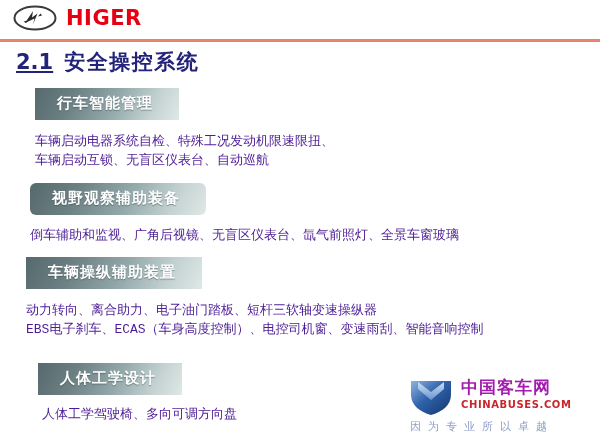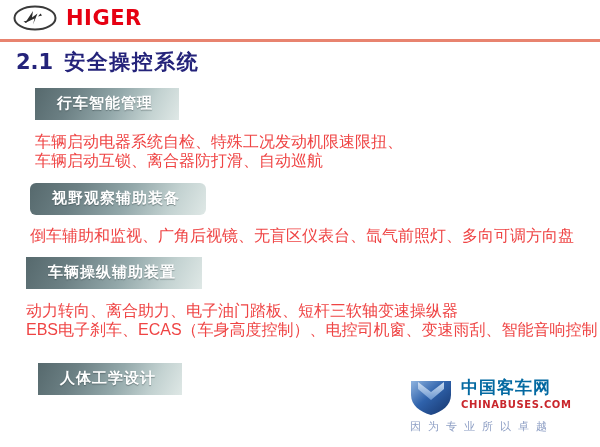--- a/index.html
+++ b/index.html
@@ -54,21 +54,21 @@
   
   .slide-title {
     position: absolute;
     left: 16px; top: 48px;
     color: #24237a;
     font-size: 21px;
     font-weight: bold;
     font-family: "DejaVu Sans", "Liberation Sans", sans-serif;
     white-space: nowrap;
   }
-  .slide-title .num { letter-spacing: 0px; }
+  .slide-title .num { letter-spacing: 0px; text-decoration: underline; }
   .slide-title .txt { margin-left: 11px; letter-spacing: 1.5px; }
 
   
   .content {
     position: absolute;
     left: 0; top: 88px;
     width: 600px;
   }
   .block { position: relative; }
 
@@ -79,23 +79,23 @@
     font-weight: bold;
     font-family: "DejaVu Sans", "Liberation Sans", sans-serif;
     letter-spacing: 1px;
     background: linear-gradient(115deg, #56696d 0%, #6c8084 26%, #93a8aa 55%, #c3d2d1 80%, #dfe8e6 100%);
     padding: 6px 26px 7px 22px;
     text-shadow: 0 1px 1px rgba(40,55,58,0.45);
     white-space: nowrap;
   }
 
   .block-body {
-    color: #ef4444;
-    font-size: 16px;
-    font-family: Liberation Sans, sans-serif;
+    color: #4c1d95;
+    font-size: 13px;
+    font-family: Liberation Mono, monospace;
     line-height: 19px;
     white-space: nowrap;
   }
 
   
   .b1 .block-header { margin-left: 35px; }
   .b1 .block-body   { margin: 12px 0 0 35px; }
 
   .b2 .block-header { margin-left: 30px; margin-top: 13px; border-radius: 6px; }
   .b2 .block-body   { margin: 11px 0 0 30px; }
@@ -115,21 +115,21 @@
     width: 176px;
     height: 66px;
   }
   .wm-top {
     display: flex;
     align-items: flex-start;
   }
   .wm-shield { width: 46px; height: 40px; display: block; }
   .wm-texts { margin-left: 7px; padding-top: 2px; }
   .wm-cn {
-    color: #0369a1;
+    color: #a21caf;
     font-size: 17px;
     font-weight: bold;
     letter-spacing: 1px;
     line-height: 19px;
     font-family: "DejaVu Sans", "Liberation Sans", sans-serif;
     white-space: nowrap;
   }
   .wm-en {
     color: #c9262c;
     font-size: 10px;
@@ -169,41 +169,44 @@
 <div class="slide-title">
   <span class="num">2.1</span><span class="txt">安全操控系统</span>
 </div>
 
 <div class="content">
 
   <div class="block b1">
     <div class="block-header">行车智能管理</div>
     <div class="block-body">
       <span class="line">车辆启动电器系统自检、特殊工况发动机限速限扭、</span>
-      <span class="line">车辆启动互锁、离合器防打滑、自动巡航</span>
+      <span class="line">车辆启动互锁、无盲区仪表台、自动巡航</span>
     </div>
   </div>
 
   <div class="block b2">
     <div class="block-header">视野观察辅助装备</div>
     <div class="block-body">
-      <span class="line">倒车辅助和监视、广角后视镜、无盲区仪表台、氙气前照灯、多向可调方向盘</span>
+      <span class="line">倒车辅助和监视、广角后视镜、无盲区仪表台、氙气前照灯、全景车窗玻璃</span>
     </div>
   </div>
 
   <div class="block b3">
     <div class="block-header">车辆操纵辅助装置</div>
     <div class="block-body">
       <span class="line">动力转向、离合助力、电子油门踏板、短杆三软轴变速操纵器</span>
       <span class="line">EBS电子刹车、ECAS（车身高度控制）、电控司机窗、变速雨刮、智能音响控制</span>
     </div>
   </div>
 
   <div class="block b4">
     <div class="block-header">人体工学设计</div>
+    <div class="block-body">
+      <span class="line">人体工学驾驶椅、多向可调方向盘</span>
+    </div>
   </div>
 
 </div>
 
 <div class="watermark">
   <div class="wm-top">
     <svg class="wm-shield" viewBox="0 0 46 40">
       <defs>
         <linearGradient id="shieldGrad" x1="0" y1="0" x2="1" y2="1">
           <stop offset="0%" stop-color="#8fb4e0"></stop>

